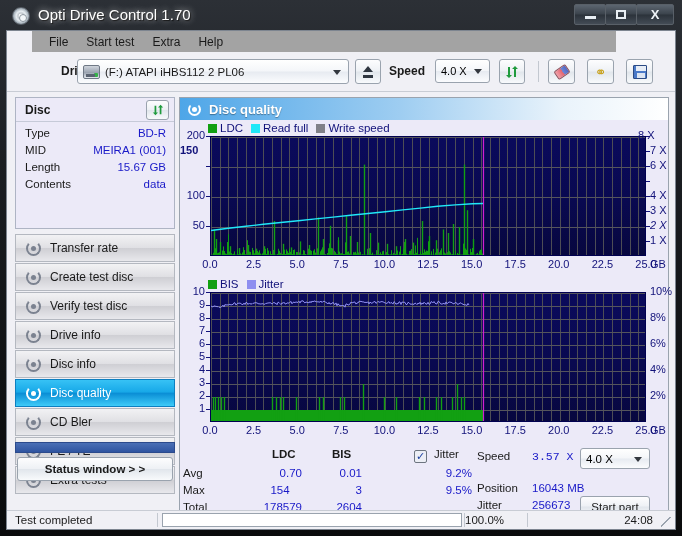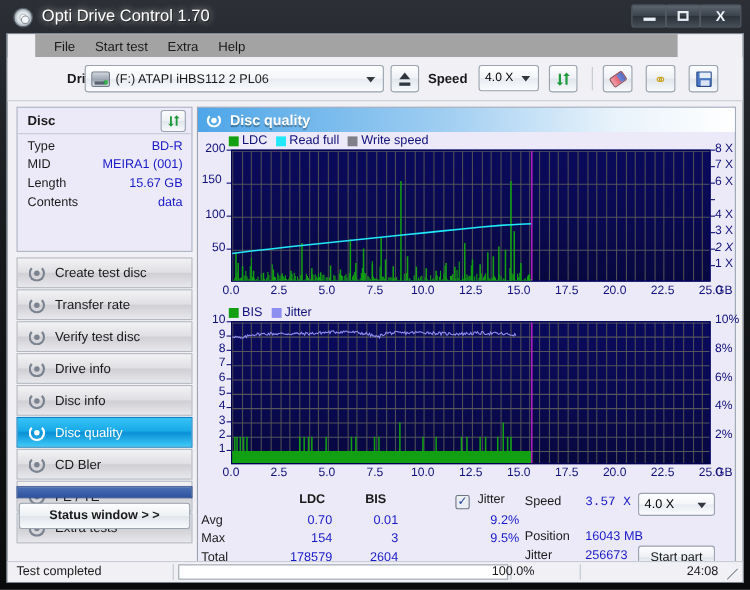--- a/index.html
+++ b/index.html
@@ -266,21 +266,21 @@
     position:absolute; left:0; bottom:0; width:668px; height:19px;
     background:#f0f0f5; border-top:1px solid #c8ccd4;
     display:flex; align-items:center;
   }
   .sb-text { position:absolute; left:8px; top:3px; font-size:11.5px; color:#1a1a1a; }
   .sb-prog {
     position:absolute; left:155px; top:2px; width:300px; height:14px;
     background:#ffffff; border:1px solid #9aa3ae;
   }
   .sb-fill { height:100%; background: linear-gradient(180deg,#54e85a 0%, #16c21e 45%, #0aa614 55%, #4ae052 100%); }
-  .sb-pct { position:absolute; left:440px; top:3px; font-size:11.5px; color:#1a1a1a; }
+  .sb-pct { position:absolute; left:458px; top:3px; font-size:11.5px; color:#1a1a1a; }
   .sb-sep { position:absolute; top:2px; width:1px; height:14px; background:#c3c8d0; }
   .sb-time { position:absolute; right:22px; top:3px; font-size:11.5px; color:#1a1a1a; }
   .sb-grip { position:absolute; right:4px; bottom:2px; width:10px; height:10px;
     background:
       linear-gradient(135deg, transparent 45%, #9aa3ae 45%, #9aa3ae 55%, transparent 55%);
   }
 </style>
 </head>
 <body>
 
@@ -371,25 +371,25 @@
         </div>
         <div class="disc-row" style="top:80px">
           <span class="k">Contents</span>
           <span class="v">data</span>
         </div>
       </div>
 
       <div class="navlist">
         <div class="navbtn">
             <span class="nicon"></span>
-            <span class="nlabel">Create test disc</span>
+            <span class="nlabel">Transfer rate</span>
           </div>
         <div class="navbtn">
             <span class="nicon"></span>
-            <span class="nlabel">Transfer rate</span>
+            <span class="nlabel">Create test disc</span>
           </div>
         <div class="navbtn">
             <span class="nicon"></span>
             <span class="nlabel">Verify test disc</span>
           </div>
         <div class="navbtn">
             <span class="nicon"></span>
             <span class="nlabel">Drive info</span>
           </div>
         <div class="navbtn">
@@ -907,39 +907,39 @@
               <line x1="272.5" x2="272.5" y1="0" y2="130" stroke="#d020d0" stroke-width="1.2"></line>
             </svg>
         </div>
       </div>
 
       <div id="axes">
           <div class="axlab" style="left: 0px; top: 121px; width: 25px; text-align: right;">50</div>
           <div class="tick" style="left: 26px; top: 128px;"></div>
           <div class="axlab" style="left: 0px; top: 91px; width: 25px; text-align: right;">100</div>
           <div class="tick" style="left: 26px; top: 98px;"></div>
-          <div class="axlab" style="left: 0px; top: 59px; width: 25px; text-align: center;">150</div>
+          <div class="axlab" style="left: 0px; top: 46px; width: 25px; text-align: left; font-weight: bold;">150</div>
           <div class="tick" style="left: 26px; top: 68px;"></div>
           <div class="axlab" style="left: 0px; top: 31px; width: 25px; text-align: right;">200</div>
           <div class="tick" style="left: 26px; top: 38px;"></div>
           <div class="axlab" style="left: 470px; top: 136px;">1 X</div>
           <div class="tick" style="left: 466px; top: 143px;"></div>
           <div class="axlab" style="left: 470px; top: 121px; font-style: italic;">2 X</div>
           <div class="tick" style="left: 466px; top: 128px;"></div>
           <div class="axlab" style="left: 470px; top: 106px;">3 X</div>
           <div class="tick" style="left: 466px; top: 113px;"></div>
           <div class="axlab" style="left: 470px; top: 91px;">4 X</div>
           <div class="tick" style="left: 466px; top: 98px;"></div>
           <div class="axlab" style="left: 470px; top: 76px; padding-left: 38px;">5 X</div>
           <div class="tick" style="left: 466px; top: 83px;"></div>
           <div class="axlab" style="left: 470px; top: 61px;">6 X</div>
           <div class="tick" style="left: 466px; top: 68px;"></div>
           <div class="axlab" style="left: 470px; top: 46px;">7 X</div>
           <div class="tick" style="left: 466px; top: 53px;"></div>
-          <div class="axlab" style="left: 470px; top: 31px;">8 X</div>
+          <div class="axlab" style="left: 458px; top: 31px;">8 X</div>
           <div class="tick" style="left: 466px; top: 38px;"></div>
           <div class="axlab" style="left: 14px; top: 160px; width: 32px; text-align: center;">0.0</div>
           <div class="axlab" style="left: 57.6px; top: 160px; width: 32px; text-align: center;">2.5</div>
           <div class="axlab" style="left: 101.2px; top: 160px; width: 32px; text-align: center;">5.0</div>
           <div class="axlab" style="left: 144.8px; top: 160px; width: 32px; text-align: center;">7.5</div>
           <div class="axlab" style="left: 188.4px; top: 160px; width: 32px; text-align: center;">10.0</div>
           <div class="axlab" style="left: 232px; top: 160px; width: 32px; text-align: center;">12.5</div>
           <div class="axlab" style="left: 275.6px; top: 160px; width: 32px; text-align: center;">15.0</div>
           <div class="axlab" style="left: 319.2px; top: 160px; width: 32px; text-align: center;">17.5</div>
           <div class="axlab" style="left: 362.8px; top: 160px; width: 32px; text-align: center;">20.0</div>
@@ -992,21 +992,21 @@
             <span>✓</span>
           </div>
         <div class="st" style="left:254px; top:2px;">Jitter</div>
 
         <div class="st" style="left:3px; top:21px;">Avg</div>
         <div class="stv" style="left:78px; top:21px; width:44px;">0.70</div>
         <div class="stv" style="left:138px; top:21px; width:44px;">0.01</div>
         <div class="stv" style="left:248px; top:21px; width:44px;">9.2%</div>
 
         <div class="st" style="left:3px; top:38px;">Max</div>
-        <div class="stv" style="left:78px; top:38px; width:44px;">154</div>
+        <div class="stv" style="left:78px; top:38px; width:44px;text-align:center;">154</div>
         <div class="stv" style="left:138px; top:38px; width:44px;">3</div>
         <div class="stv" style="left:248px; top:38px; width:44px;">9.5%</div>
 
         <div class="st" style="left:3px; top:55px;">Total</div>
         <div class="stv" style="left:66px; top:55px; width:56px;">178579</div>
         <div class="stv" style="left:132px; top:55px; width:50px;">2604</div>
 
         <div class="st" style="left:297px; top:4px;">Speed</div>
         <div class="stv" style="left:352px; top:4px;font-family:Liberation Mono, monospace;">3.57 X</div>
         <div class="st" style="left:297px; top:36px;">Position</div>

